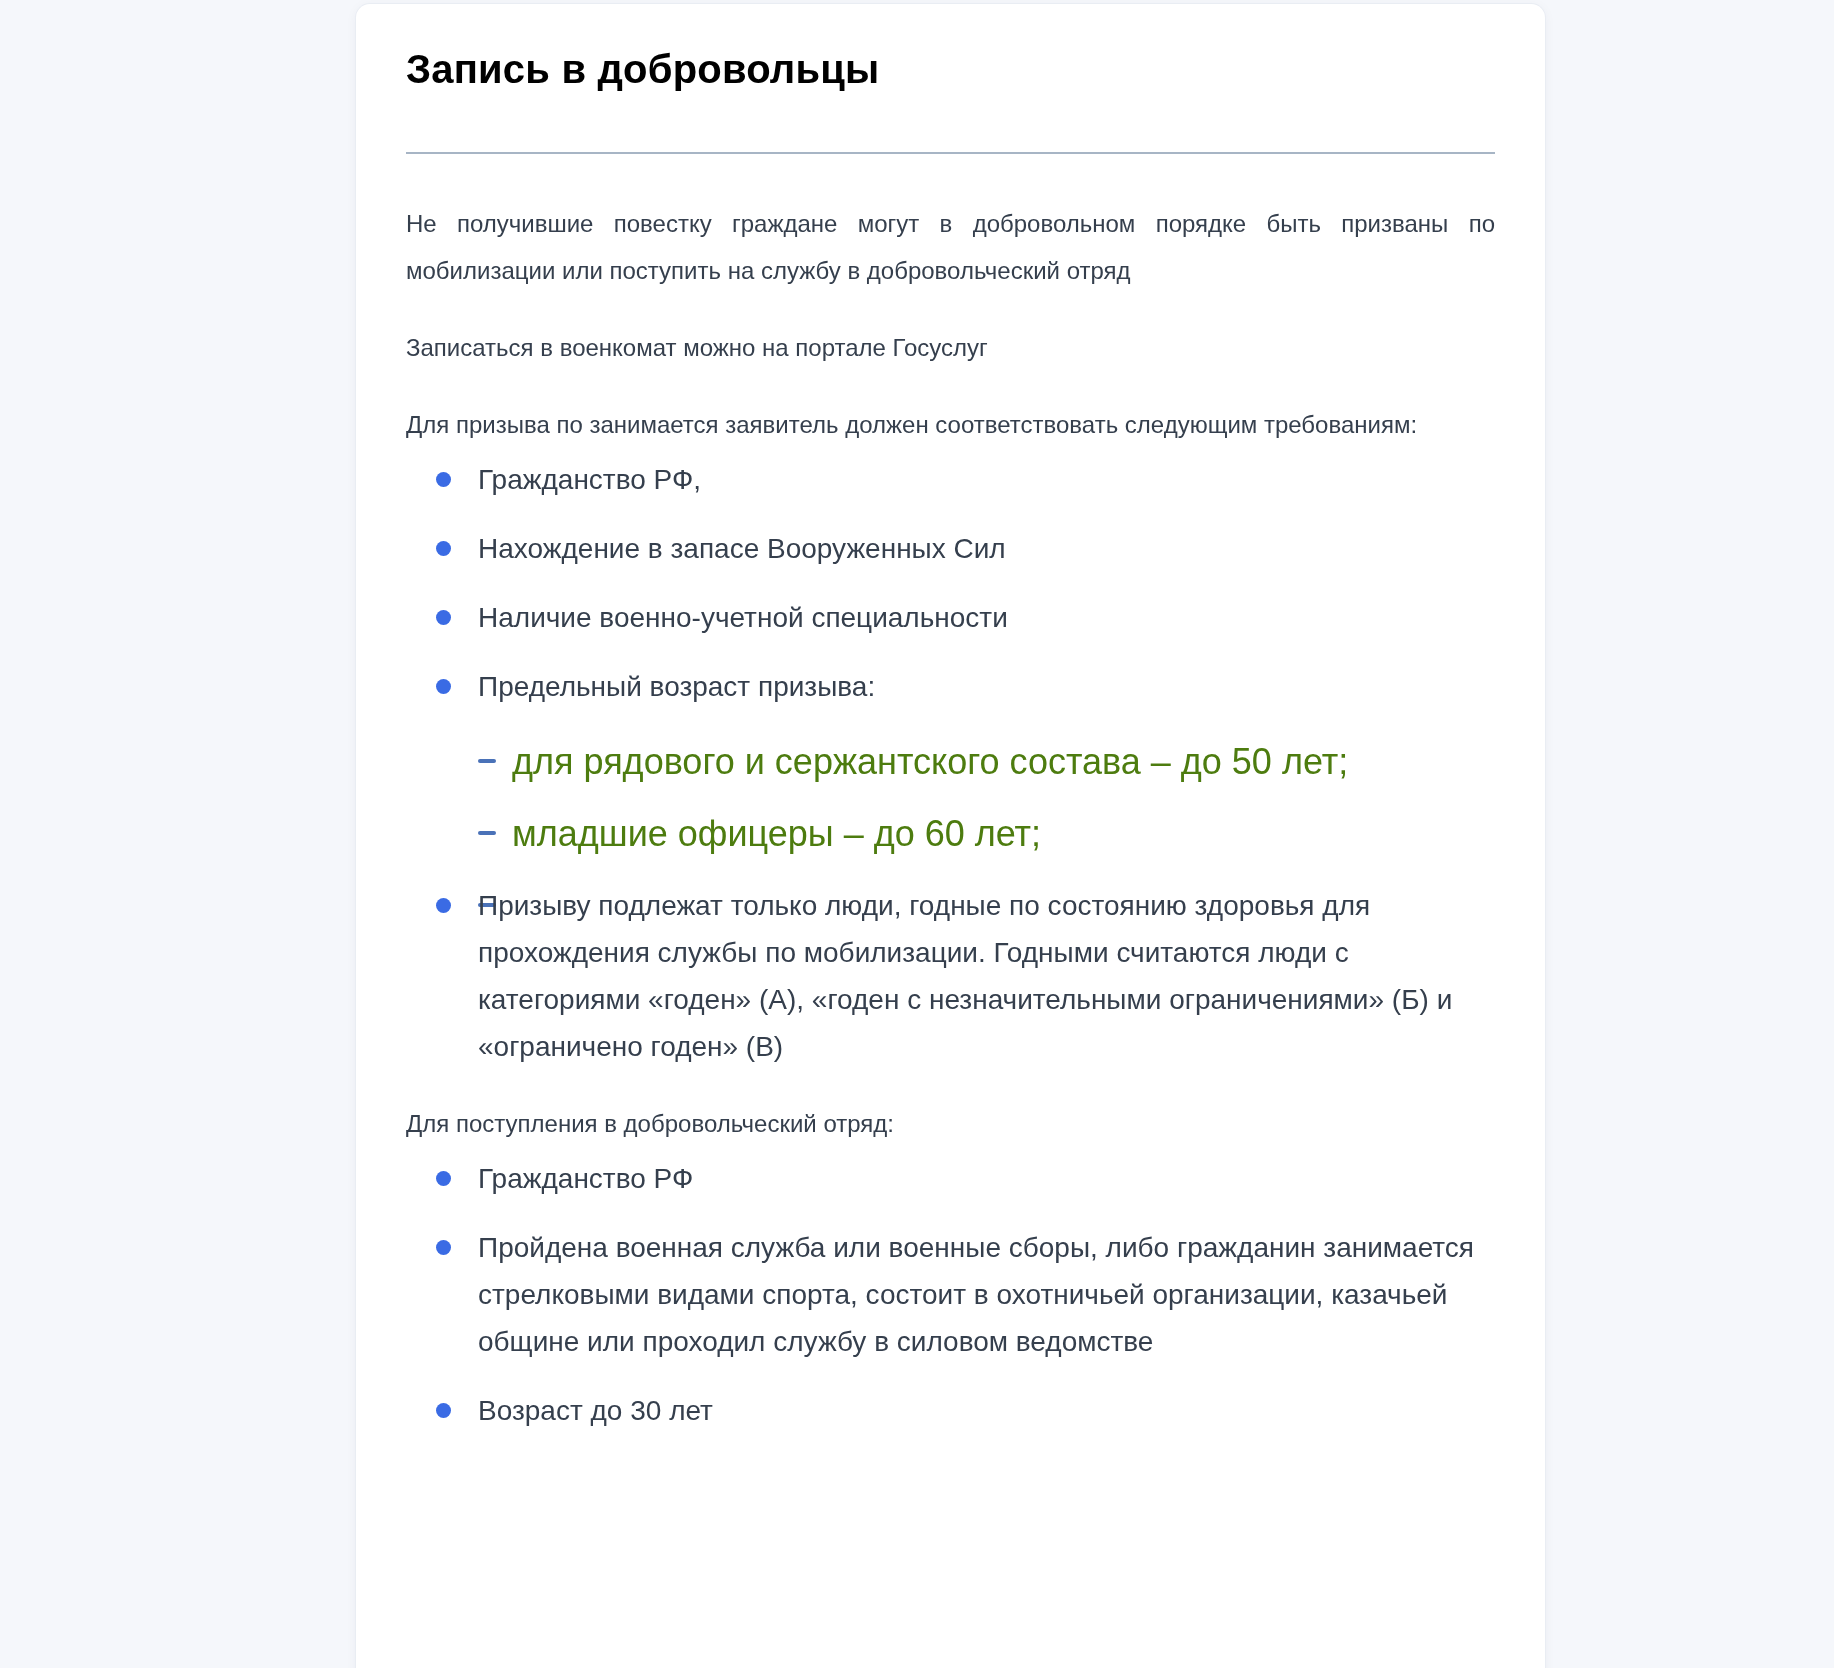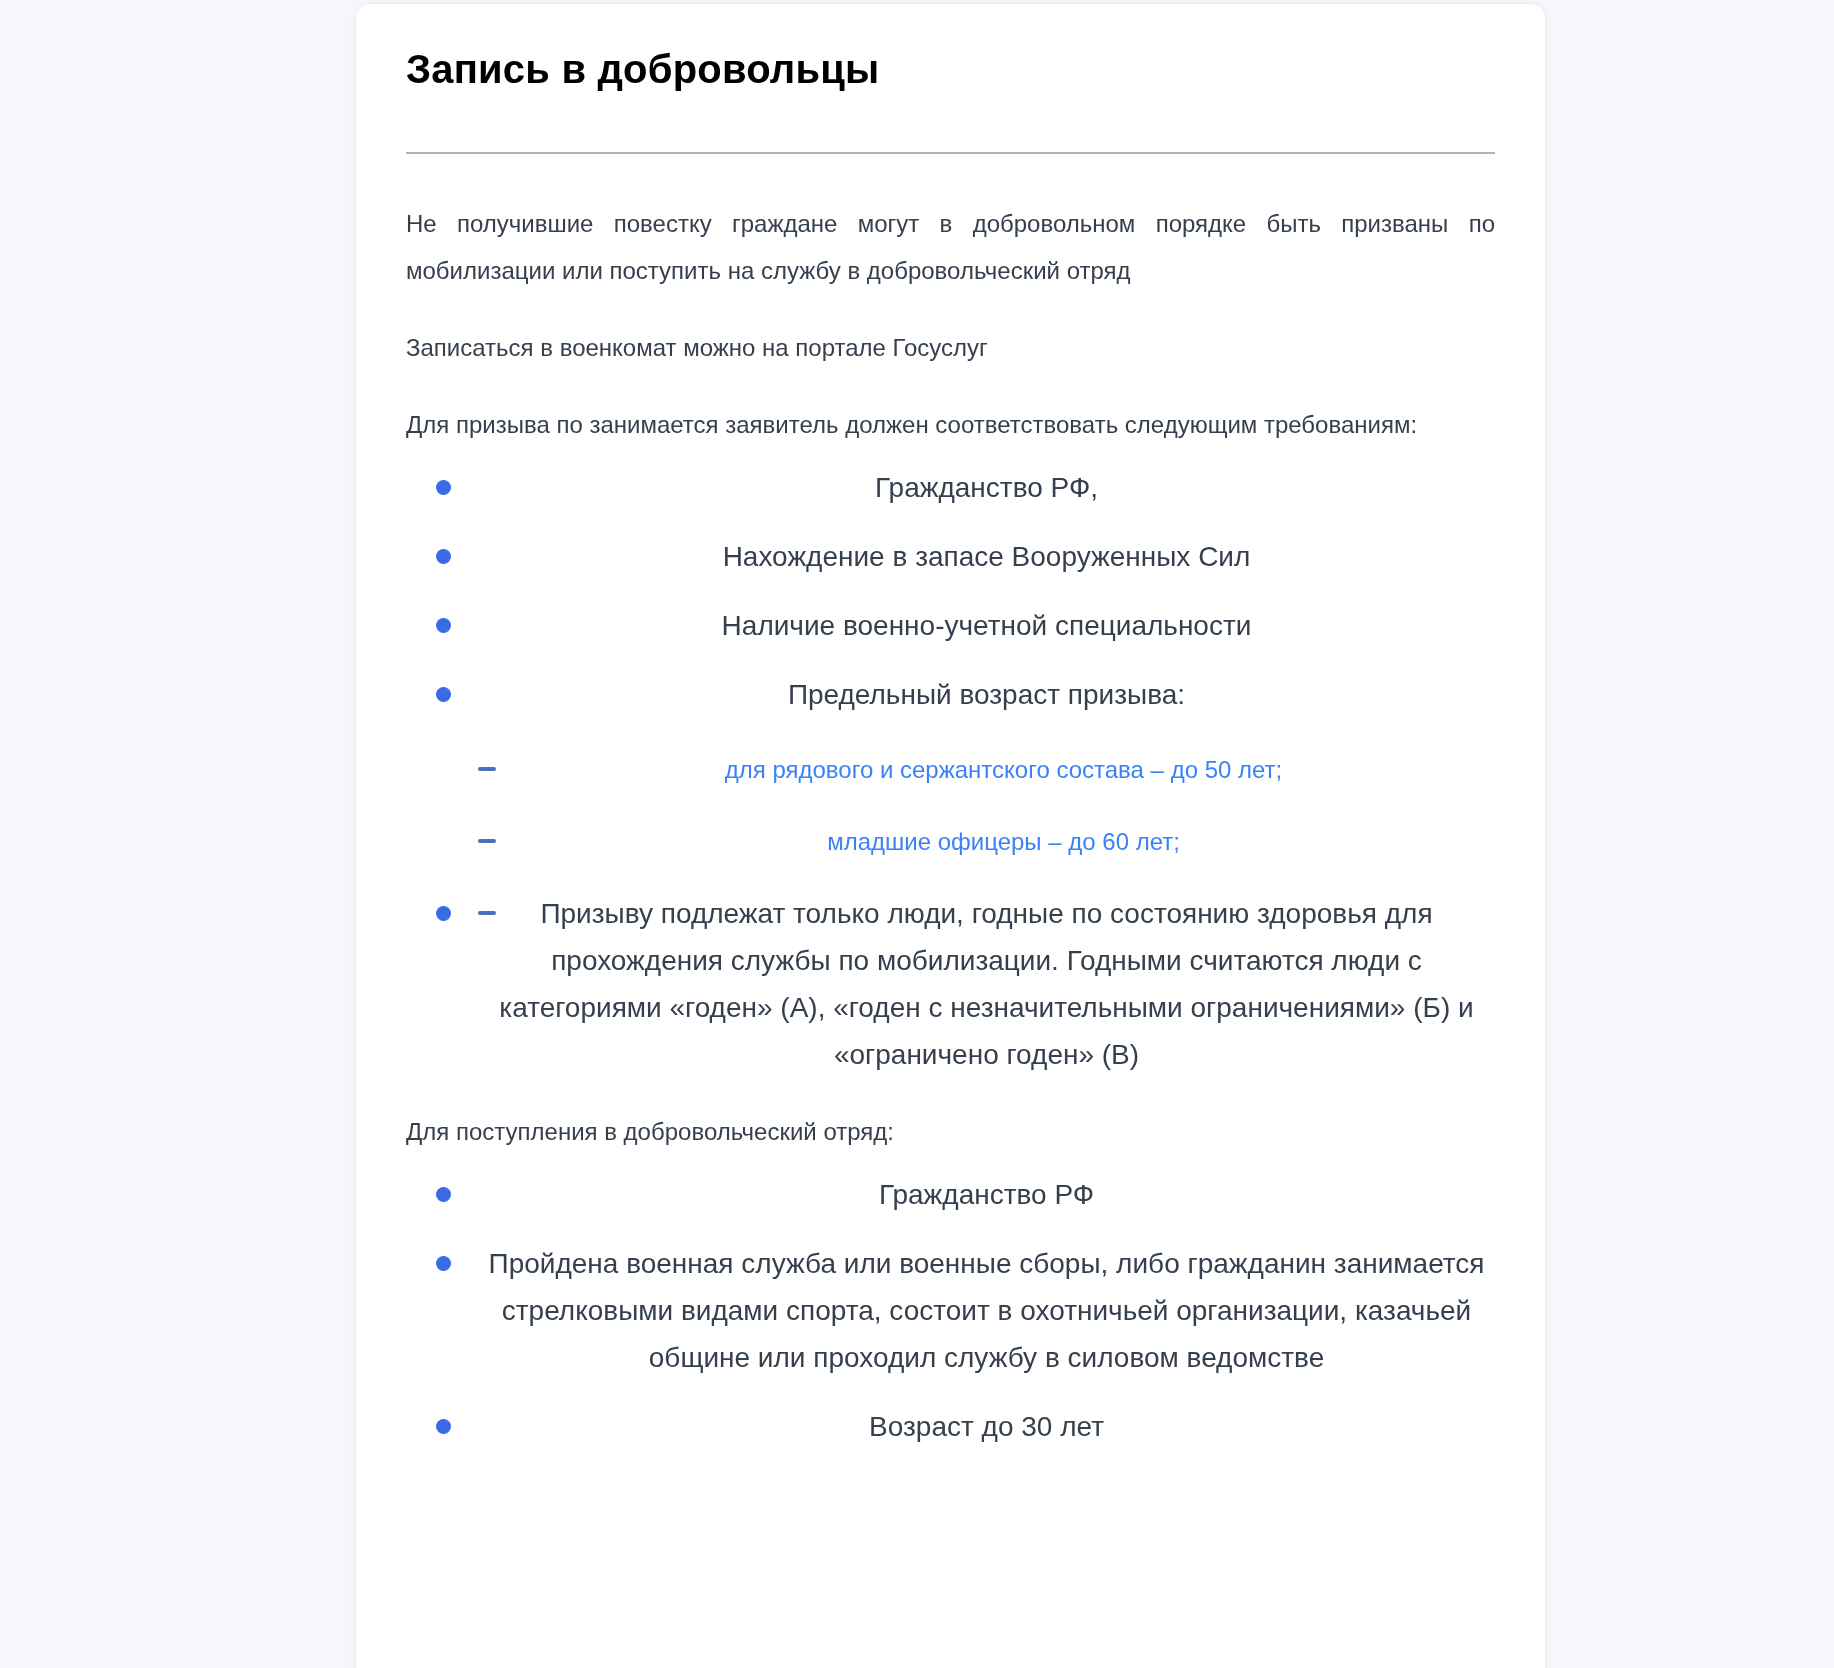--- a/index.html
+++ b/index.html
@@ -51,23 +51,22 @@
     font-size: 24px;
     line-height: 47px;
     color: #353f4d;
     text-align: justify;
   }
   .para.tight {
     margin-bottom: 8px;
   }
   ul.l1 {
     list-style: none;
-    margin: 16px 0 30px 0;
+    margin: 0 0 30px 0;
     padding: 0;
-    text-align: center;
   }
   ul.l1 > li {
     position: relative;
     padding-left: 72px;
     margin-bottom: 22px;
     font-size: 28px;
     line-height: 47px;
     color: #353f4d;
   }
   ul.l1 > li:last-child {
@@ -84,23 +83,23 @@
   }
   ul.l2 {
     list-style: none;
     margin: 28px 0 0 0;
     padding: 0;
   }
   ul.l2 > li {
     position: relative;
     padding-left: 34px;
     margin-bottom: 25px;
-    font-size: 24px;
+    font-size: 36px;
     line-height: 47px;
-    color: #3b82f6;
+    color: #4d7c0f;
   }
   ul.l2 > li:last-child {
     margin-bottom: 0;
   }
   .dash {
     position: absolute;
     left: 0;
     top: 21px;
     width: 18px;
     height: 4px;

